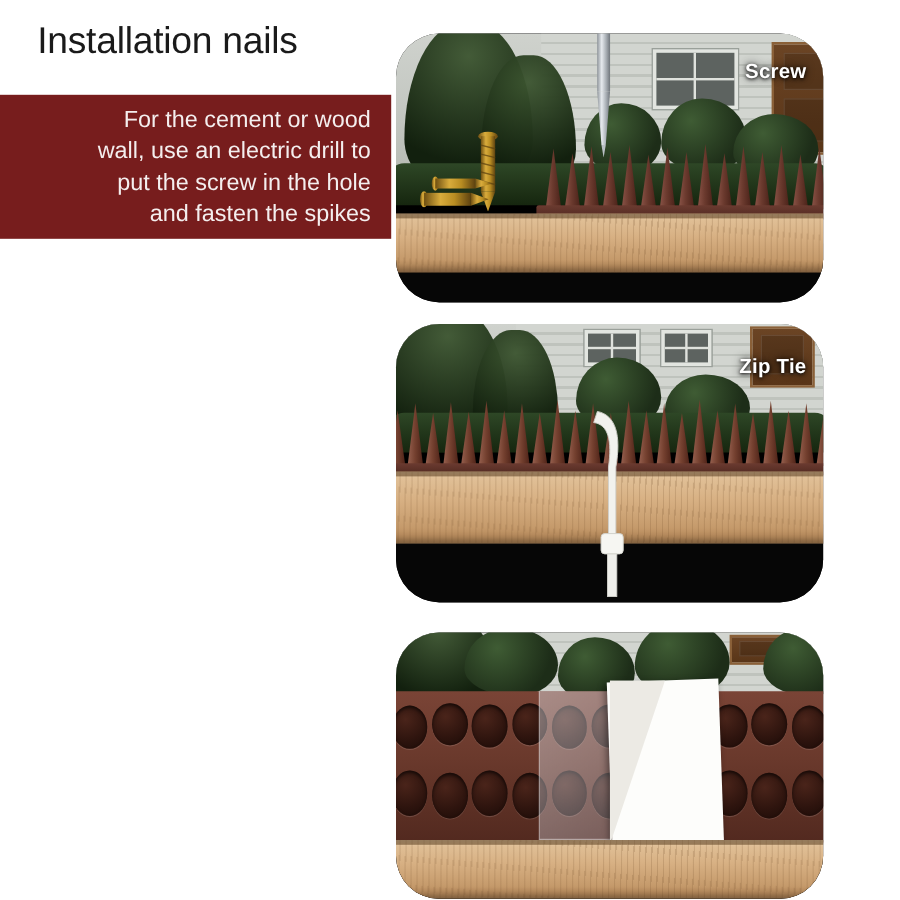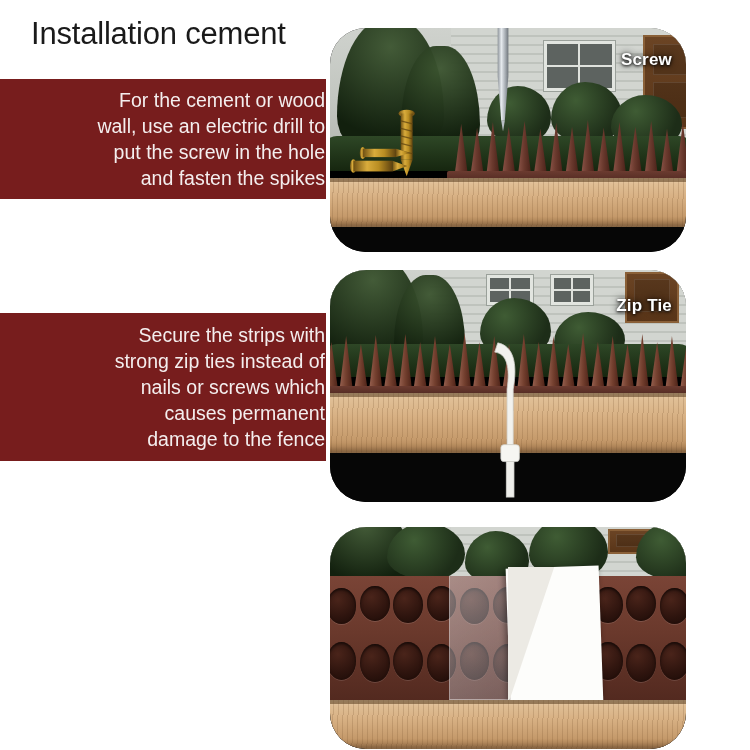--- a/index.html
+++ b/index.html
@@ -155,21 +155,21 @@
     z-index: 2;
     display: flex;
     align-items: center;
     justify-content: flex-end;
   }
   .caption-text {
     color: #f4eeee;
     font-size: 19.5px;
     line-height: 26px;
     text-align: right;
-    padding: 0 1px 0 14px;
+    padding: 0 17px 0 14px;
     white-space: pre-line;
     font-weight: 400;
   }
 
   .cap-1 { top: 51px;  height: 120px; }
   .cap-2 { top: 43px;  height: 148px; }
   .cap-3 { top: 38px;  height: 160px; }
 
   
   .holes-strip {
@@ -207,21 +207,21 @@
 
   
   .drillbit { position: absolute; z-index: 3; }
   .screw { position: absolute; z-index: 3; }
 </style>
 </head>
 <body>
 
 <div id="page">
 
-  <h1 class="page-title">Installation cement</h1>
+  <h1 class="page-title">Installation nails</h1>
 
   <div class="section section-1">
 
     <div class="photo">
       <div class="photo-inner">
         <div class="bg-sky"></div>
         <div class="siding"></div>
 
         <div class="window" style="left:60%; top:6%; width:20%; height:22%;"></div>
         <div class="door" style="left:88%; top:3%; width:16%; height:42%;">
@@ -394,27 +394,20 @@
         <svg class="ziptie" viewBox="0 0 60 220" style="left:44%; top:22%; width:13%; height:80%;">
           <path d="M14 18 C 34 22, 40 44, 34 78 L 34 150 L 26 150 L 26 78 C 30 50, 26 32, 10 30 Z" fill="#f2f2ee" stroke="#cfcfca" stroke-width="1"></path>
           <rect x="18" y="150" width="24" height="22" rx="4" fill="#f6f6f2" stroke="#d2d2cc" stroke-width="1"></rect>
           <rect x="25" y="172" width="10" height="46" fill="#eeeeea" stroke="#d2d2cc" stroke-width="1"></rect>
         </svg>
       </div>
 
       <span class="photo-label" style="top:26px;">Zip Tie</span>
     </div>
 
-    <div class="caption cap-2">
-      <span class="caption-text">Secure the strips with
-strong zip ties instead of
-nails or screws which
-causes permanent
-damage to the fence</span>
-    </div>
   </div>
 
   <div class="section section-3">
 
     <div class="photo">
       <div class="photo-inner">
         <div class="bg-sky" style="height:28%;"></div>
         <div class="siding" style="left:34%; width:66%; height:28%;"></div>
         <div class="door" style="left:78%; top:1%; width:13%; height:11%;">
           <div class="door-panel" style="left:16%; top:14%; width:68%; height:64%;"></div>

